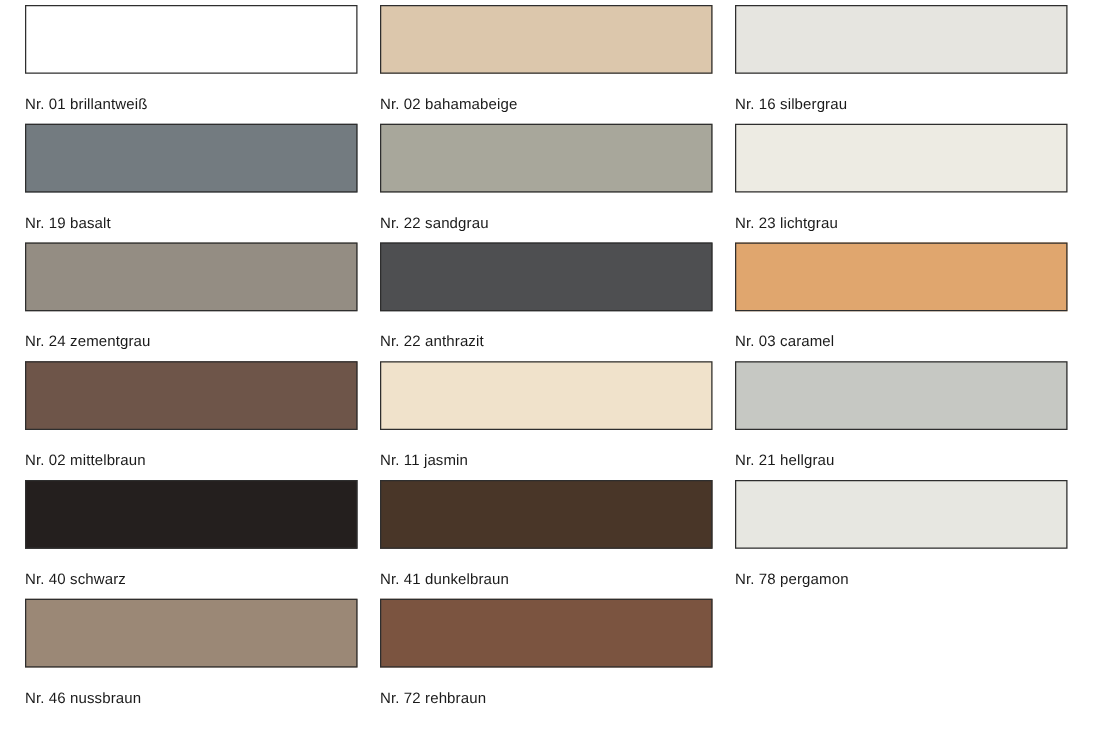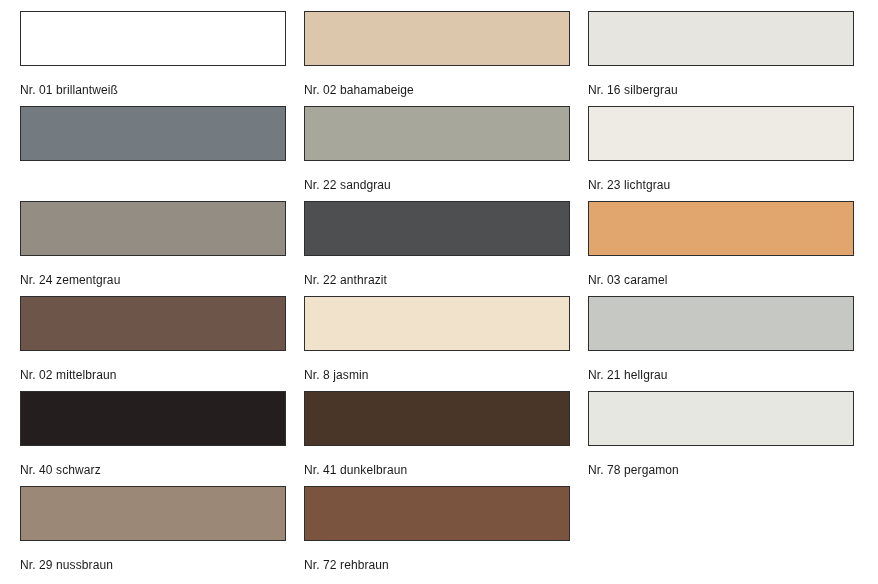--- a/index.html
+++ b/index.html
@@ -11,21 +11,21 @@
     width: 878px;
     height: 584px;
     font-family: "Liberation Sans", sans-serif;
     color: #1a1a1a;
     overflow: hidden;
   }
 
   .palette-grid {
     box-sizing: border-box;
     width: 878px;
-    padding: 11px 0 0 20px;
+    padding: 4px 0 0 20px;
     display: grid;
     grid-template-columns: 266px 266px 266px;
     column-gap: 18px;
     row-gap: 0px;
   }
 
   .swatch-cell {
     width: 266px;
     height: 95px;
     box-sizing: border-box;
@@ -58,20 +58,21 @@
     <div class="swatch-cell">
       <div class="swatch-chip" style="background: rgb(220, 199, 172);"></div>
       <div class="swatch-label">Nr. 02 bahamabeige</div>
     </div>
     <div class="swatch-cell">
       <div class="swatch-chip" style="background: rgb(230, 229, 224);"></div>
       <div class="swatch-label">Nr. 16 silbergrau</div>
     </div>
     <div class="swatch-cell">
       <div class="swatch-chip" style="background: rgb(115, 123, 128);"></div>
+      <div class="swatch-label">Nr. 19 basalt</div>
     </div>
     <div class="swatch-cell">
       <div class="swatch-chip" style="background: rgb(168, 167, 155);"></div>
       <div class="swatch-label">Nr. 22 sandgrau</div>
     </div>
     <div class="swatch-cell">
       <div class="swatch-chip" style="background: rgb(237, 235, 227);"></div>
       <div class="swatch-label">Nr. 23 lichtgrau</div>
     </div>
     <div class="swatch-cell">
@@ -85,40 +86,40 @@
     <div class="swatch-cell">
       <div class="swatch-chip" style="background: rgb(224, 166, 110);"></div>
       <div class="swatch-label">Nr. 03 caramel</div>
     </div>
     <div class="swatch-cell">
       <div class="swatch-chip" style="background: rgb(110, 85, 73);"></div>
       <div class="swatch-label">Nr. 02 mittelbraun</div>
     </div>
     <div class="swatch-cell">
       <div class="swatch-chip" style="background: rgb(240, 226, 203);"></div>
-      <div class="swatch-label">Nr. 8 jasmin</div>
+      <div class="swatch-label">Nr. 11 jasmin</div>
     </div>
     <div class="swatch-cell">
       <div class="swatch-chip" style="background: rgb(198, 200, 195);"></div>
       <div class="swatch-label">Nr. 21 hellgrau</div>
     </div>
     <div class="swatch-cell">
       <div class="swatch-chip" style="background: rgb(36, 31, 30);"></div>
       <div class="swatch-label">Nr. 40 schwarz</div>
     </div>
     <div class="swatch-cell">
       <div class="swatch-chip" style="background: rgb(73, 54, 40);"></div>
       <div class="swatch-label">Nr. 41 dunkelbraun</div>
     </div>
     <div class="swatch-cell">
       <div class="swatch-chip" style="background: rgb(231, 231, 225);"></div>
       <div class="swatch-label">Nr. 78 pergamon</div>
     </div>
     <div class="swatch-cell">
       <div class="swatch-chip" style="background: rgb(155, 136, 118);"></div>
-      <div class="swatch-label">Nr. 29 nussbraun</div>
+      <div class="swatch-label">Nr. 46 nussbraun</div>
     </div>
     <div class="swatch-cell">
       <div class="swatch-chip" style="background: rgb(123, 84, 64);"></div>
       <div class="swatch-label">Nr. 72 rehbraun</div>
     </div>
     <div class="swatch-cell is-empty"></div>
   </div>
 
 </body></html>

